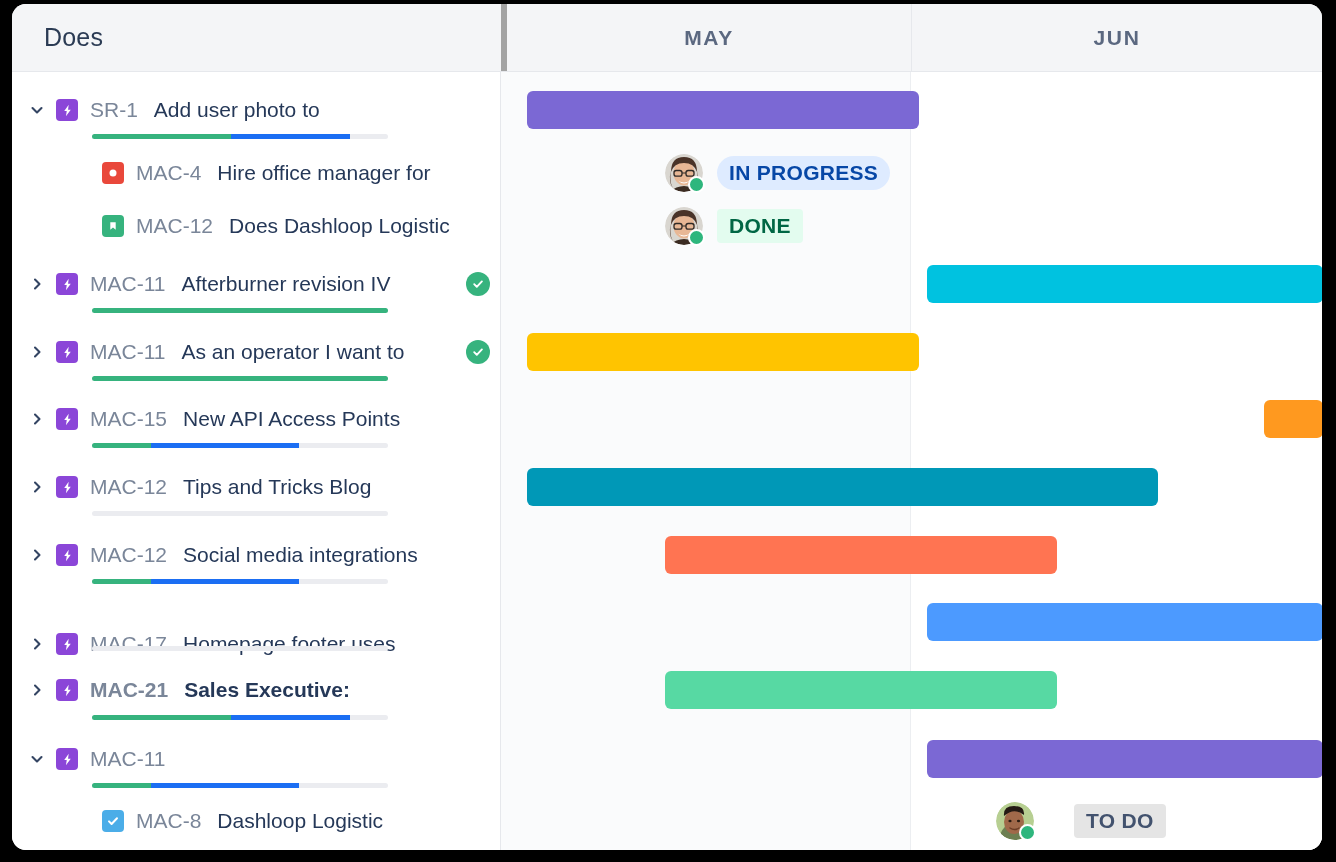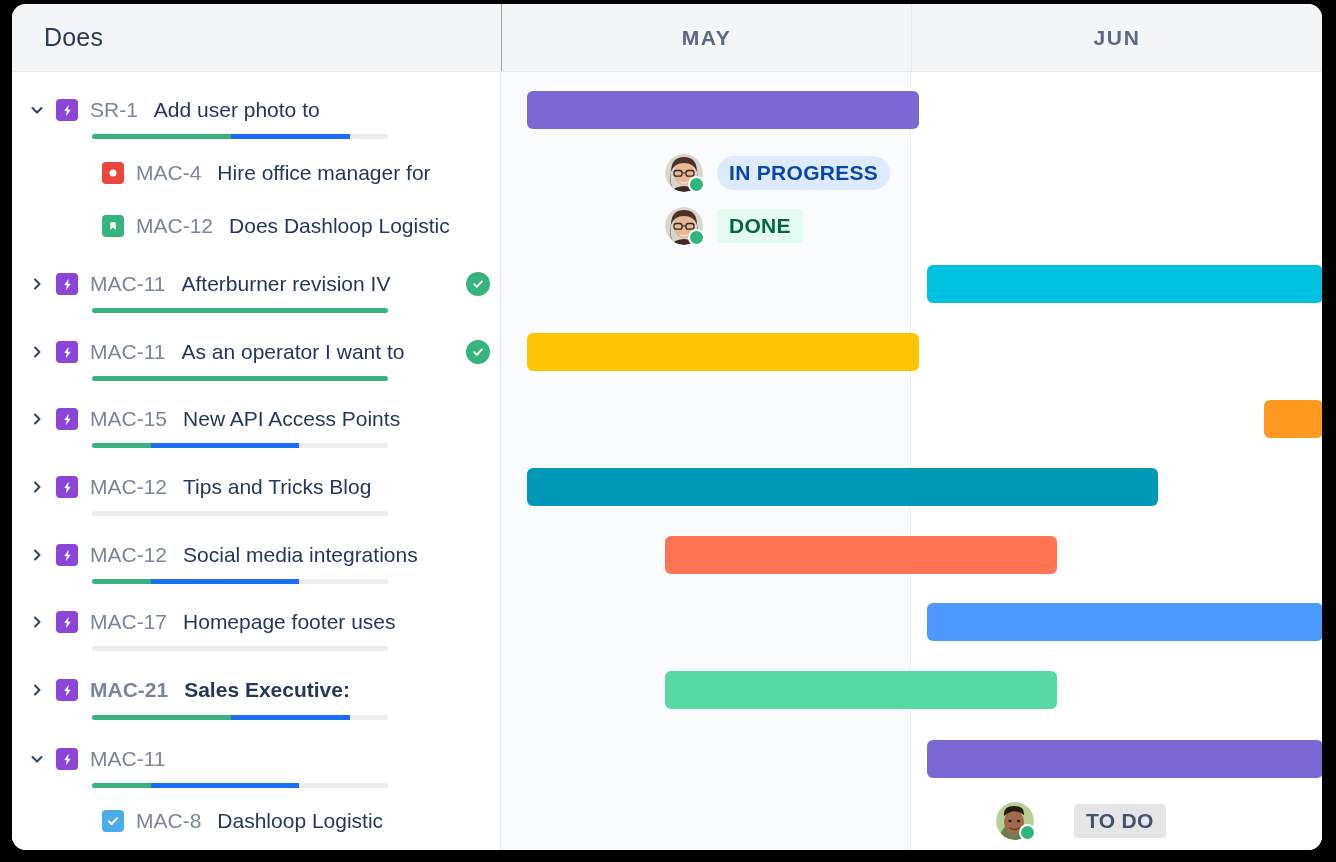--- a/index.html
+++ b/index.html
@@ -59,21 +59,21 @@
     color: #2b3b54;
     letter-spacing: 0.2px;
   }
   .hdr-month {
     justify-content: center;
     font-size: 21px;
     font-weight: bold;
     color: #5b6880;
     letter-spacing: 1.6px;
   }
-  .hdr-may { left: 489px; width: 410px; border-left: 1px solid #a3a3a3; }
+  .hdr-may { left: 489px; width: 410px; border-left: 6px solid #a3a3a3; }
   .hdr-jun { left: 899px; width: 411px; border-left: 1px solid #e6e8ec; }
 
   
   .body-area {
     position: absolute;
     left: 0; top: 68px;
     width: 1310px;
     height: 778px;
   }
   .left-pane {
@@ -376,21 +376,21 @@
                 <path d="M7.1 0.8 L3 6.4 h2.3 L4.6 11.2 L9 5.4 H6.5 Z" fill="#fff"></path>
               </svg>
             </span>
             <span class="key">MAC-12</span>
             <span class="summary">Social media integrations</span>
           </div>
           <div class="progress" style="left: 80px; width: 296px; top: 507px;">
             <div class="prog-green" style="width: 20%;"></div>
             <div class="prog-blue" style="width: 50%;"></div>
           </div>
-          <div class="row-main" style="top: 535px;">
+          <div class="row-main" style="top: 557px;">
             <span class="chevron collapsed">
               <svg width="16" height="16" viewBox="0 0 16 16" fill="none">
                 <path d="M3.5 6 L8 10.5 L12.5 6" stroke="#344563" stroke-width="2.1" stroke-linecap="round" stroke-linejoin="round"></path>
               </svg>
             </span>
             <span class="type-icon ti-epic">
               <svg width="13" height="13" viewBox="0 0 12 12">
                 <path d="M7.1 0.8 L3 6.4 h2.3 L4.6 11.2 L9 5.4 H6.5 Z" fill="#fff"></path>
               </svg>
             </span>

